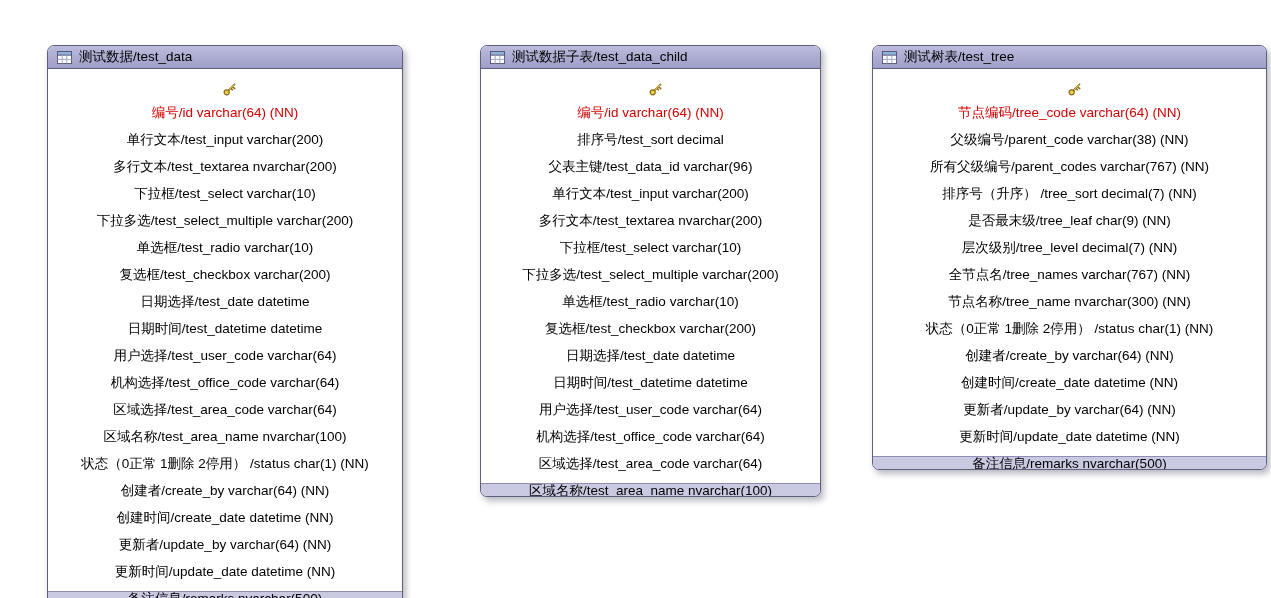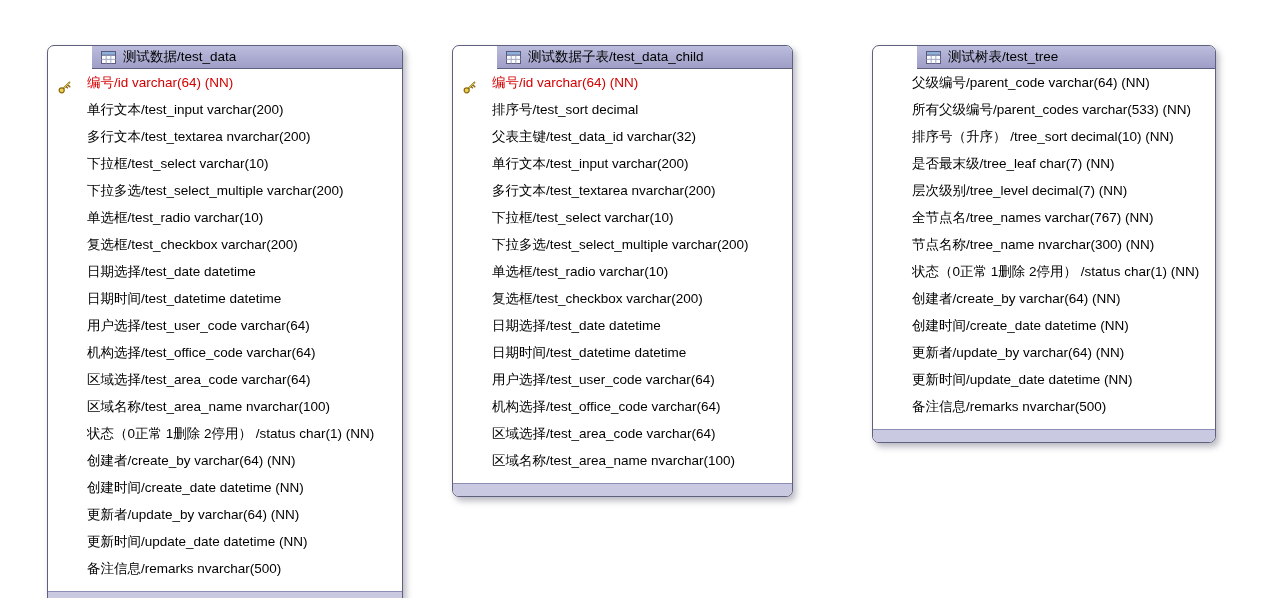--- a/index.html
+++ b/index.html
@@ -22,34 +22,35 @@
     overflow: hidden;
   }
   .table-header {
     height: 23px;
     background: linear-gradient(to bottom, #bcbcdd, var(--header-bg, #9e9ec8));
     border-bottom: 1px solid var(--border, #5f5f7e);
     display: flex;
     align-items: center;
     gap: 7px;
     padding: 0 9px;
-    margin-left: 44px;
   }
   .table-title {
     font-size: 13.5px;
     color: #000000;
     white-space: nowrap;
   }
   .table-icon { display: flex; align-items: center; }
   .table-body { background: #ffffff; padding: 5px 0 4px 0; }
   .col-row {
     display: flex;
+    align-items: center;
     height: 27px;
     font-size: 13.5px;
     color: #000000;
+    flex-direction: column;
   }
   .key-cell {
     flex: 0 0 30px;
     margin-left: 9px;
     display: flex;
     align-items: center;
   }
   .col-label { white-space: nowrap; }
   .col-row.pk .col-label { color: var(--pk-text, #d40000); }
   .table-footer {
@@ -156,21 +157,21 @@
           <span class="col-label">更新时间/update_date datetime (NN)</span>
         </div>
         <div class="col-row">
           <span class="key-cell"></span>
           <span class="col-label">备注信息/remarks nvarchar(500)</span>
         </div>
       </div>
     <div class="table-footer"></div>
   </div>
 
-  <div class="table-card" style="left:452px; width:341px;">
+  <div class="table-card" style="left:480px; width:341px;">
     <div class="table-header">
       <span class="table-icon">
         <svg viewBox="0 0 16 14" width="15" height="13">
           <rect x="0.5" y="0.5" width="15" height="13" fill="#ffffff" stroke="#55557a"></rect>
           <rect x="0.5" y="0.5" width="15" height="4" fill="#8fb0d9" stroke="#55557a"></rect>
           <line x1="5.5" y1="4.5" x2="5.5" y2="13.5" stroke="#9aa4bf"></line>
           <line x1="10.5" y1="4.5" x2="10.5" y2="13.5" stroke="#9aa4bf"></line>
           <line x1="0.5" y1="9" x2="15.5" y2="9" stroke="#9aa4bf"></line>
         </svg>
       </span>
@@ -186,21 +187,21 @@
             </svg>
           </span>
           <span class="col-label">编号/id varchar(64) (NN)</span>
         </div>
         <div class="col-row">
           <span class="key-cell"></span>
           <span class="col-label">排序号/test_sort decimal</span>
         </div>
         <div class="col-row">
           <span class="key-cell"></span>
-          <span class="col-label">父表主键/test_data_id varchar(32)</span>
+          <span class="col-label">父表主键/test_data_id varchar(96)</span>
         </div>
         <div class="col-row">
           <span class="key-cell"></span>
           <span class="col-label">单行文本/test_input varchar(200)</span>
         </div>
         <div class="col-row">
           <span class="key-cell"></span>
           <span class="col-label">多行文本/test_textarea nvarchar(200)</span>
         </div>
         <div class="col-row">
@@ -240,49 +241,59 @@
           <span class="col-label">区域选择/test_area_code varchar(64)</span>
         </div>
         <div class="col-row">
           <span class="key-cell"></span>
           <span class="col-label">区域名称/test_area_name nvarchar(100)</span>
         </div>
       </div>
     <div class="table-footer"></div>
   </div>
 
-  <div class="table-card" style="left:872px; width:344px;">
+  <div class="table-card" style="left:872px; width:395px;">
     <div class="table-header">
       <span class="table-icon">
         <svg viewBox="0 0 16 14" width="15" height="13">
           <rect x="0.5" y="0.5" width="15" height="13" fill="#ffffff" stroke="#55557a"></rect>
           <rect x="0.5" y="0.5" width="15" height="4" fill="#8fb0d9" stroke="#55557a"></rect>
           <line x1="5.5" y1="4.5" x2="5.5" y2="13.5" stroke="#9aa4bf"></line>
           <line x1="10.5" y1="4.5" x2="10.5" y2="13.5" stroke="#9aa4bf"></line>
           <line x1="0.5" y1="9" x2="15.5" y2="9" stroke="#9aa4bf"></line>
         </svg>
       </span>
       <span class="table-title">测试树表/test_tree</span>
     </div>
     <div class="table-body">
-        <div class="col-row">
-          <span class="key-cell"></span>
-          <span class="col-label">父级编号/parent_code varchar(64) (NN)</span>
-        </div>
-        <div class="col-row">
-          <span class="key-cell"></span>
-          <span class="col-label">所有父级编号/parent_codes varchar(533) (NN)</span>
-        </div>
-        <div class="col-row">
-          <span class="key-cell"></span>
-          <span class="col-label">排序号（升序） /tree_sort decimal(10) (NN)</span>
-        </div>
-        <div class="col-row">
-          <span class="key-cell"></span>
-          <span class="col-label">是否最末级/tree_leaf char(7) (NN)</span>
+        <div class="col-row pk">
+          <span class="key-cell">
+            <svg viewBox="0 0 16 16" width="15" height="15">
+              <path d="M7 9 L13.4 2.6 M11.2 4.8 L13.6 7.2 M9.4 6.6 L11.1 8.3" stroke="#8a6a15" stroke-width="1.7" fill="none" stroke-linecap="round"></path>
+              <path d="M7 9 L13.2 2.8" stroke="#f0d04a" stroke-width="0.9"></path>
+              <circle cx="5" cy="11" r="2.7" fill="#f0d04a" stroke="#8a6a15" stroke-width="1.3"></circle>
+            </svg>
+          </span>
+          <span class="col-label">节点编码/tree_code varchar(64) (NN)</span>
+        </div>
+        <div class="col-row">
+          <span class="key-cell"></span>
+          <span class="col-label">父级编号/parent_code varchar(38) (NN)</span>
+        </div>
+        <div class="col-row">
+          <span class="key-cell"></span>
+          <span class="col-label">所有父级编号/parent_codes varchar(767) (NN)</span>
+        </div>
+        <div class="col-row">
+          <span class="key-cell"></span>
+          <span class="col-label">排序号（升序） /tree_sort decimal(7) (NN)</span>
+        </div>
+        <div class="col-row">
+          <span class="key-cell"></span>
+          <span class="col-label">是否最末级/tree_leaf char(9) (NN)</span>
         </div>
         <div class="col-row">
           <span class="key-cell"></span>
           <span class="col-label">层次级别/tree_level decimal(7) (NN)</span>
         </div>
         <div class="col-row">
           <span class="key-cell"></span>
           <span class="col-label">全节点名/tree_names varchar(767) (NN)</span>
         </div>
         <div class="col-row">

